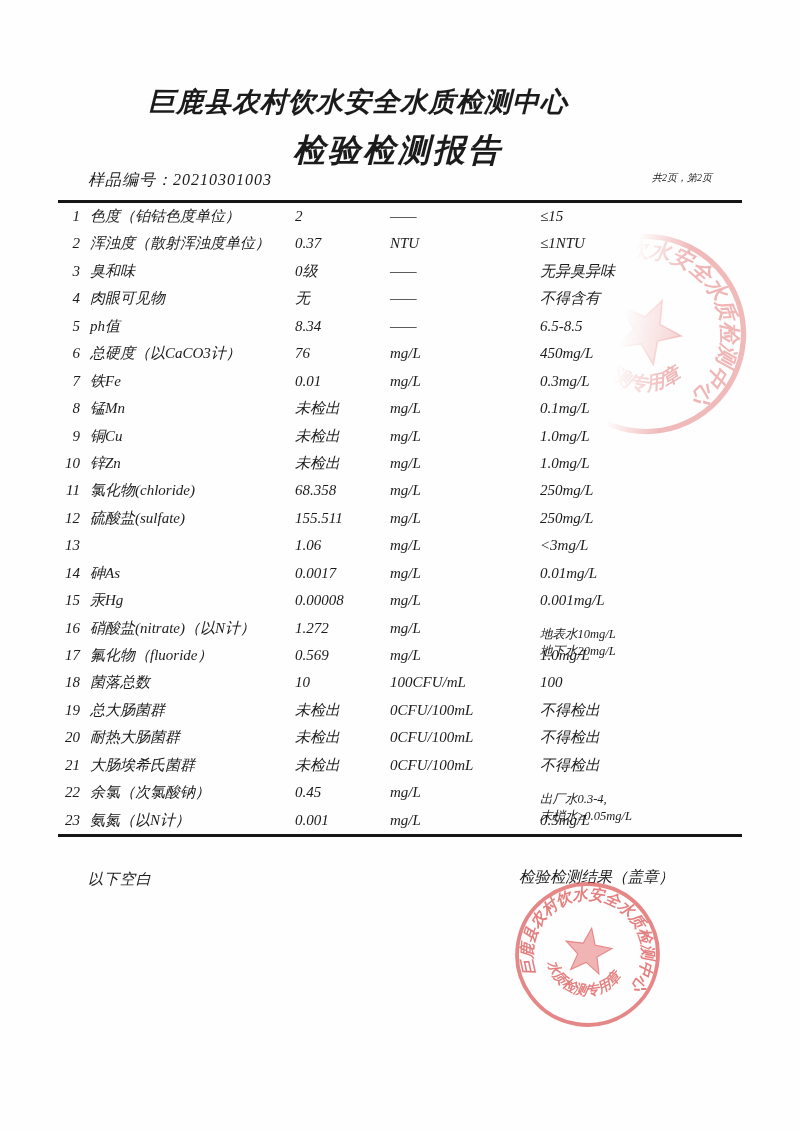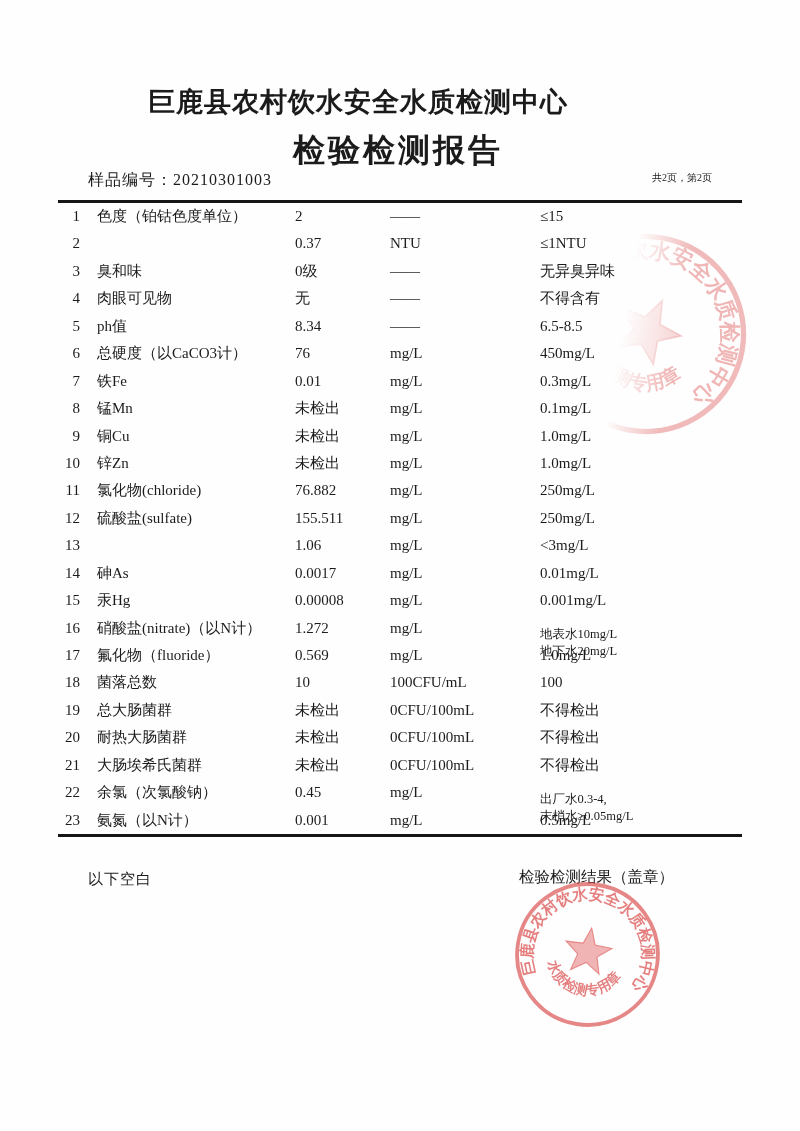--- a/index.html
+++ b/index.html
@@ -1,19 +1,20 @@
 <!DOCTYPE html>
 <html><head>
 <meta charset="utf-8">
 <style>
   html,body { margin:0; padding:0; background:#ffffff; }
   .page {
     position:relative; width:800px; height:1131px; background:#fefefe;
     font-family:"Liberation Serif","DejaVu Serif",serif; color:#1b1b1b;
     overflow:hidden;
+    font-style:italic;
   }
   .title {
     position:absolute; top:84px; left:358px; transform:translateX(-50%);
     font-size:27px; font-weight:bold; letter-spacing:1px; white-space:nowrap;
   }
   .subtitle {
     position:absolute; top:129px; left:378px; transform:translateX(-50%);
     font-size:32px; font-weight:bold; letter-spacing:3px; white-space:nowrap;margin-left:20px;
   }
   .sample {
@@ -26,21 +27,21 @@
   .thead { position:relative; height:26px; font-weight:bold; font-size:17.5px; }
   .h { position:absolute; transform:translateX(-50%); white-space:nowrap; letter-spacing:1px; }
   .h1 { left:130px; }
   .h2 { left:319px; }
   .h3 { left:507px; }
   .rule { height:3px; background:#161616; margin-top:2px; }
   .bottom-rule { margin-top:0; }
   .row { position:relative; height:27.45px; font-size:15px; }
   .c { position:absolute; line-height:27.45px; white-space:nowrap; }
   .c-no { left:0; width:22px; text-align:right; }
-  .c-item { left:39px; }
+  .c-item { left:32px; }
   .c-result { left:237px; }
   .c-unit { left:332px; }
   .c-limit { left:482px; white-space:pre-line; }
   .c-limit.two-line {
     font-size:12.5px; line-height:1.35; top:50%; transform:translateY(-50%);margin-top:15px;
   }
   .blank-note { position:absolute; left:88px; top:870px; font-size:15px; letter-spacing:1px; }
   .seal-caption { position:absolute; left:519px; top:867px; font-size:15.5px; }
   .stamp-main {
     position:absolute; left:511px; top:878px; width:153px; height:153px;
@@ -72,20 +73,21 @@
   <div class="row">
     <span class="c c-no">1</span>
     <span class="c c-item">色度（铂钴色度单位）</span>
     <span class="c c-result">2</span>
     <span class="c c-unit">——</span>
     <span class="c c-limit">≤15</span>
   </div>
 
   <div class="row">
     <span class="c c-no">2</span>
+    <span class="c c-item">浑浊度（散射浑浊度单位）</span>
     <span class="c c-result">0.37</span>
     <span class="c c-unit">NTU</span>
     <span class="c c-limit">≤1NTU</span>
   </div>
 
   <div class="row">
     <span class="c c-no">3</span>
     <span class="c c-item">臭和味</span>
     <span class="c c-result">0级</span>
     <span class="c c-unit">——</span>
@@ -144,21 +146,21 @@
     <span class="c c-no">10</span>
     <span class="c c-item">锌Zn</span>
     <span class="c c-result">未检出</span>
     <span class="c c-unit">mg/L</span>
     <span class="c c-limit">1.0mg/L</span>
   </div>
 
   <div class="row">
     <span class="c c-no">11</span>
     <span class="c c-item">氯化物(chloride)</span>
-    <span class="c c-result">76.882</span>
+    <span class="c c-result">68.358</span>
     <span class="c c-unit">mg/L</span>
     <span class="c c-limit">250mg/L</span>
   </div>
 
   <div class="row">
     <span class="c c-no">12</span>
     <span class="c c-item">硫酸盐(sulfate)</span>
     <span class="c c-result">155.511</span>
     <span class="c c-unit">mg/L</span>
     <span class="c c-limit">250mg/L</span>

